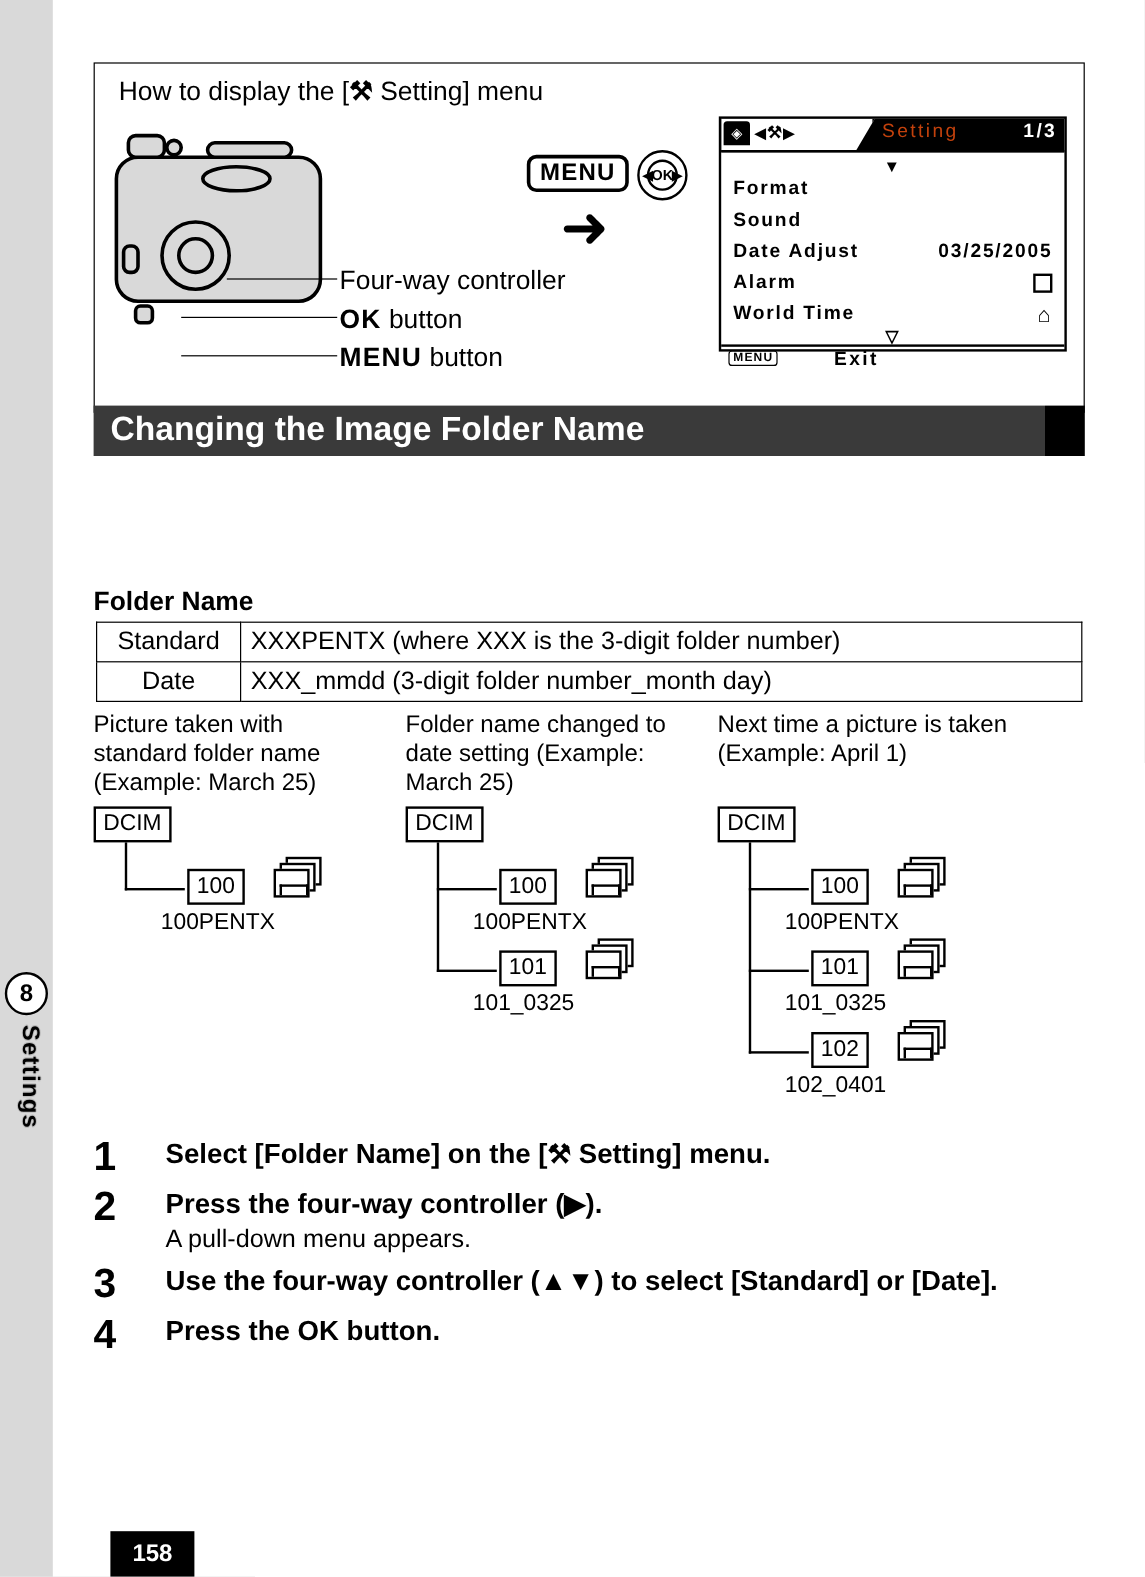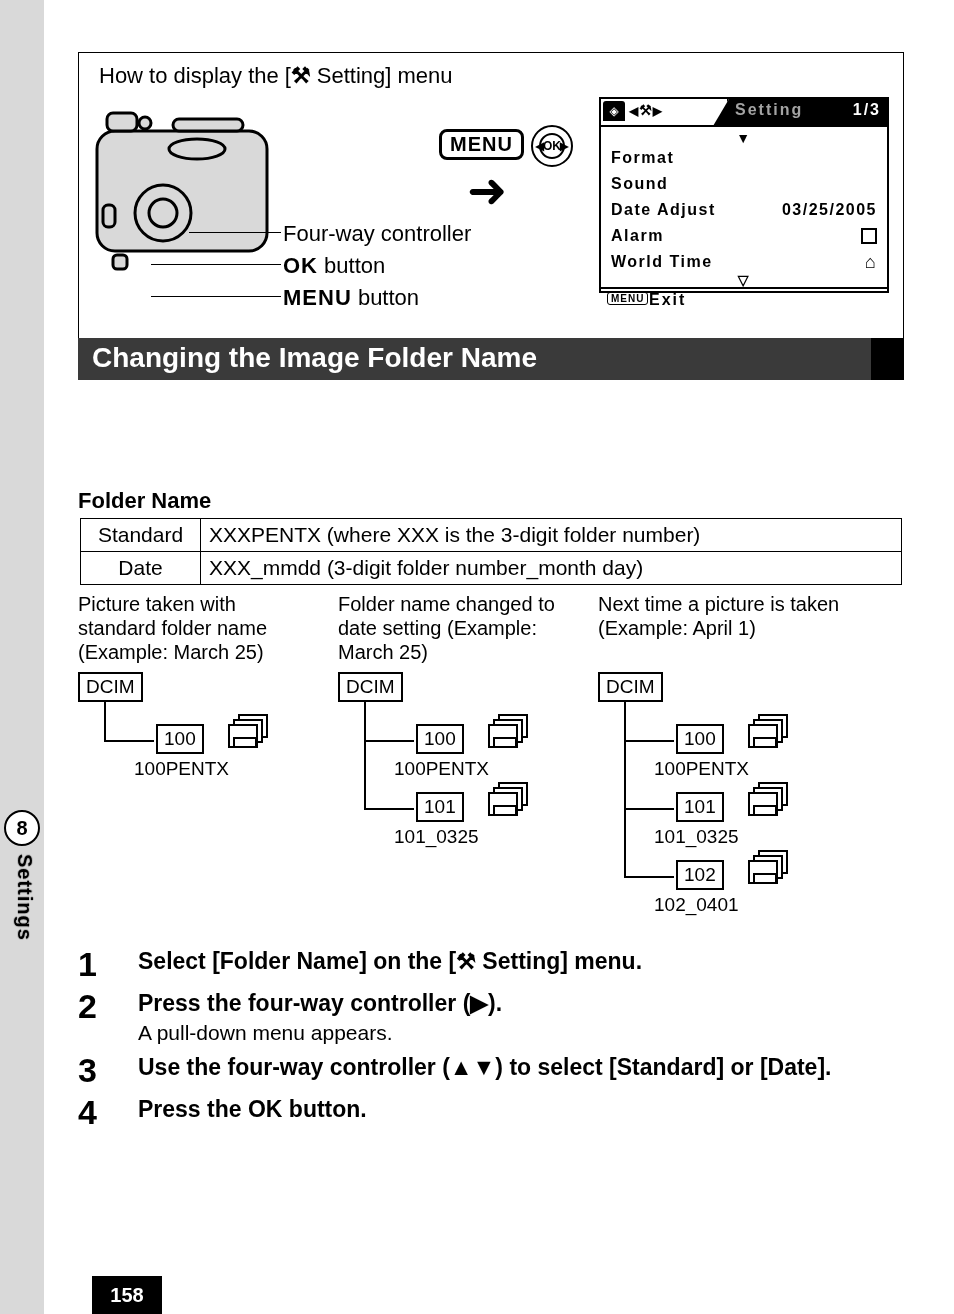--- a/index.html
+++ b/index.html
@@ -113,36 +113,36 @@
   .lcd-cam-tab {
     position:absolute; left:2px; top:2px; width:22px; height:20px;
     background:#000; color:#fff; font-size:12px; text-align:center; line-height:20px;
     border-radius:3px 3px 0 0;
   }
   .lcd-tool-tab {
     position:absolute; left:28px; top:3px;
     font-size:14px; font-weight:bold; letter-spacing:1px;
   }
   .lcd-tool-tab .tri-l, .lcd-tool-tab .tri-r { font-size:12px; }
-  .lcd-setting-word { position:absolute; left:134px; top:2px; font-size:16px; font-weight:bold; letter-spacing:2px; color:#a3a3a3;}
+  .lcd-setting-word { position:absolute; left:134px; top:2px; font-size:16px; font-weight:normal; letter-spacing:2px; color:#c2410c;}
   .lcd-page { position:absolute; right:6px; top:2px; font-size:16px; font-weight:bold; color:#fff; letter-spacing:2px;}
   .lcd-body { padding:6px 10px 0 10px; font-size:16px; font-weight:bold; letter-spacing:1.5px; }
   .lcd-row { display:flex; justify-content:space-between; height:26px; align-items:center; }
   .lcd-arrow-down { text-align:center; font-size:14px; line-height:10px; height:12px;}
   .lcd-bottom {
     border-top:2px solid #000;
     height:28px; position:relative; font-size:16px; font-weight:bold;
   }
   .lcd-bottom .exit-menu {
     position:absolute; left:6px; top:3px;
     border:1.5px solid #000; border-radius:3px;
     font-size:10px; padding:0 3px; letter-spacing:1px;
   }
   .lcd-bottom .exit-txt {
-    position:absolute; left:48px; top:2px; letter-spacing:2px;
+    position:absolute; left:48px; top:2px; letter-spacing:2px;padding-left:46px;
   }
   .lcd-check { border:2px solid #000; width:16px; height:16px; display:inline-block;}
   .lcd-home { font-size:18px; }
 
   
   .heading-bar {
     position:absolute; left:34px; top:338px;
     width:826px; height:42px;
     background:linear-gradient(to right,#3a3a3a 0, #3a3a3a 96%, #000 96%, #000 100%);
     color:#fff; font-size:28px; font-weight:bold;

